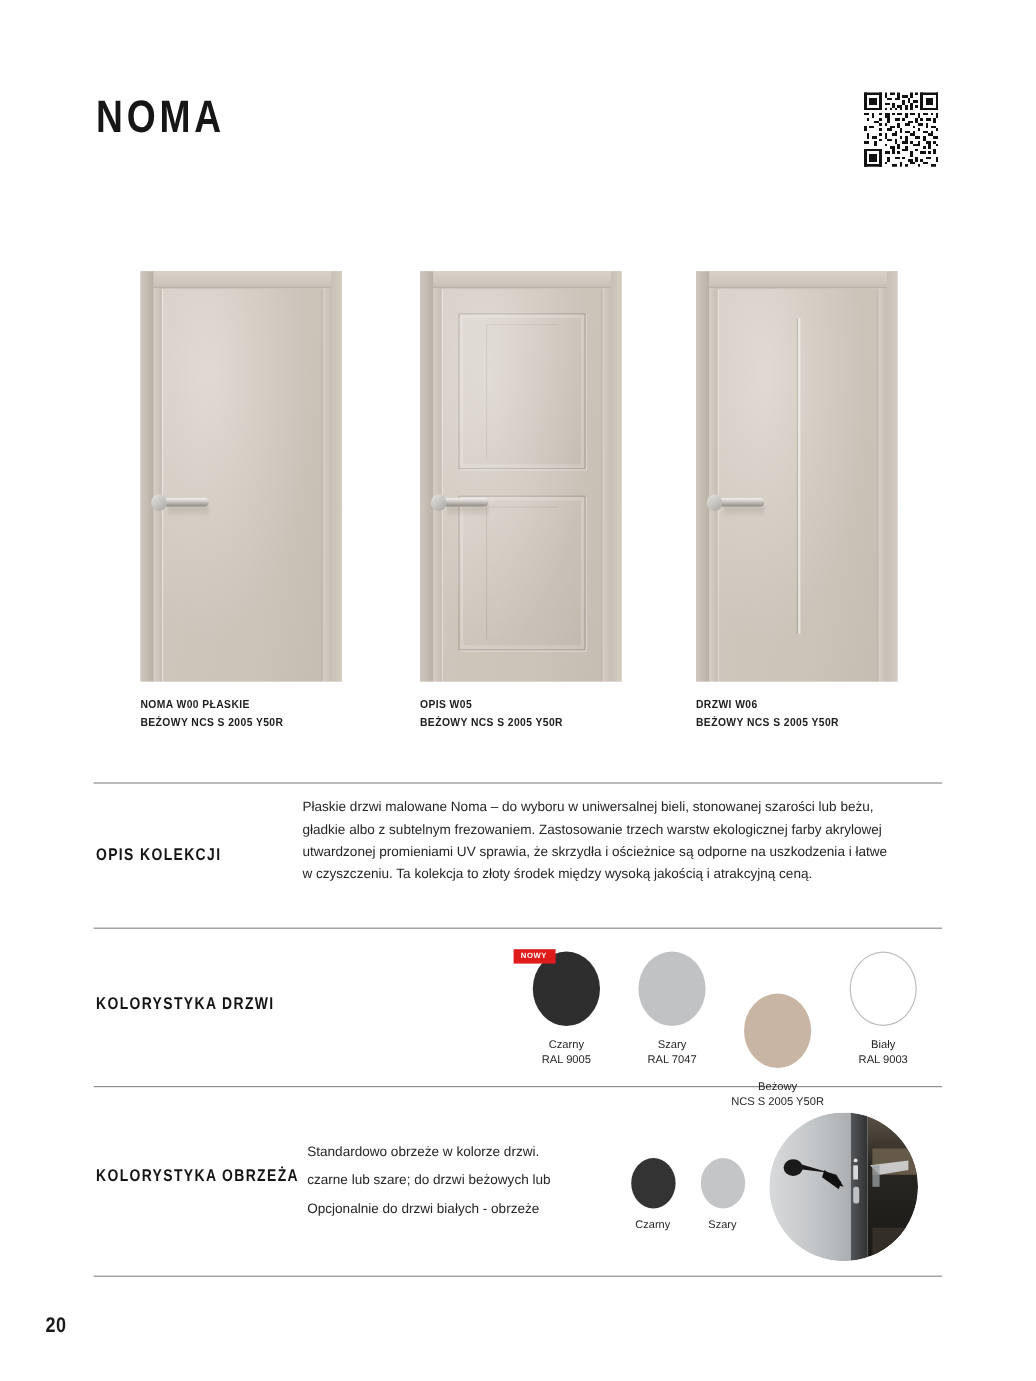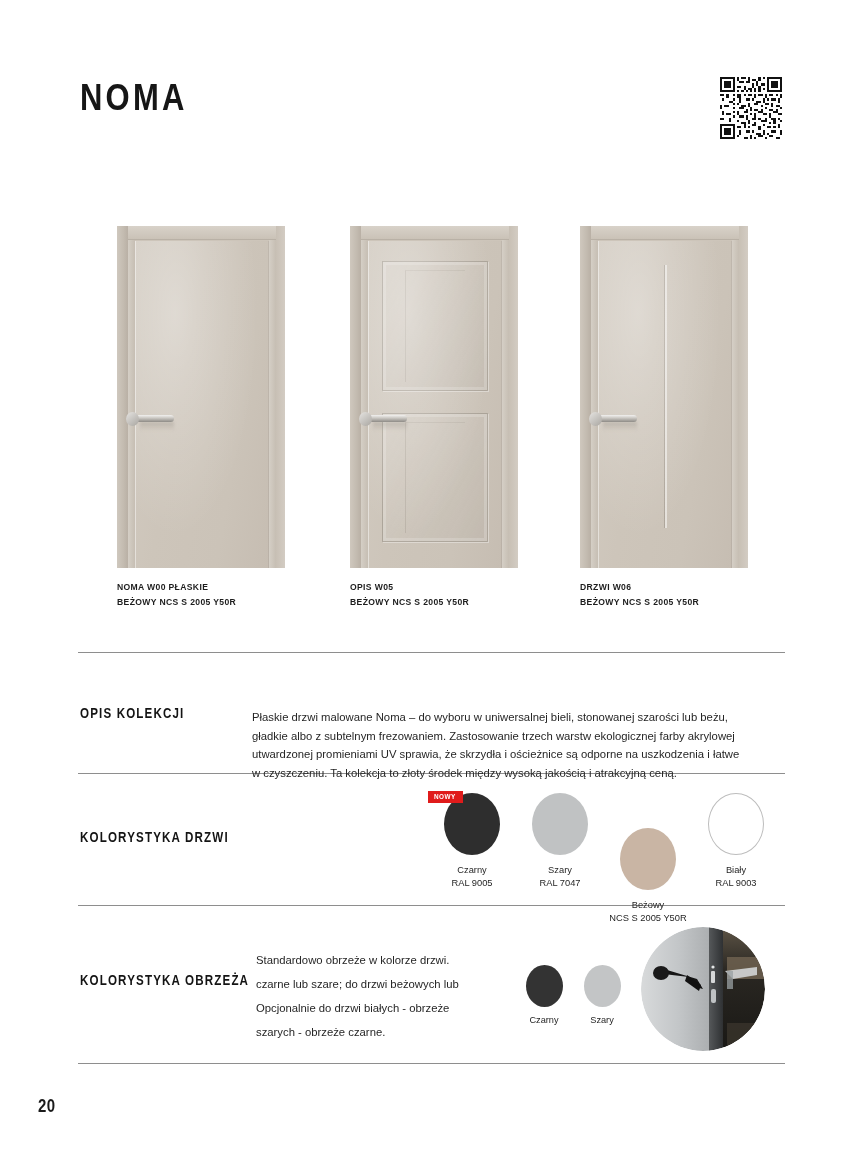--- a/index.html
+++ b/index.html
@@ -122,21 +122,21 @@
   .sec-label {
     position: absolute; font-size: 11.6px; font-weight: 700;
     letter-spacing: 1.15px; color: #141414;
     transform: scaleY(1.22); transform-origin: left center;
   }
   .sec-label.l1 { left: 80px; top: 706px; }
   .sec-label.l2 { left: 80px; top: 830px; }
   .sec-label.l3 { left: 80px; top: 973px; }
 
   .body-text { position: absolute; font-size: 11.3px; line-height: 18.6px; color: #262626; }
-  .desc { left: 252px; top: 708px; width: 490px; }
+  .desc { left: 252px; top: 664px; width: 490px; }
   .edge-text { left: 256px; top: 948px; width: 210px; line-height: 24px; }
   .paint-text { left: 252px; top: 831px; font-size: 11.3px; color: #262626; }
 
   
   .swatch-group { position: absolute; }
   .sw { position: absolute; text-align: center; width: 104px; }
   .sw .dot {
     width: 56px; height: 62px; border-radius: 50%; margin: 0 auto;
     position: relative;
   }
@@ -437,21 +437,20 @@
         <div>RAL 9003</div>
       </div>
     </div>
   </div>
 
   <div class="sec-label l3">KOLORYSTYKA OBRZEŻA</div>
   <div class="body-text edge-text">
     <div>Standardowo obrzeże w kolorze drzwi.</div>
     <div>czarne lub szare; do drzwi beżowych lub</div>
     <div>Opcjonalnie do drzwi białych - obrzeże</div>
-    <div>szarych - obrzeże czarne.</div>
   </div>
 
   <div class="swatch-group">
     <div class="sw-small" style="left:515px; top:965px;">
       <div class="dot" style="background:#333333;"></div>
       <div class="nm">Czarny</div>
     </div>
     <div class="sw-small" style="left:573px; top:965px;">
       <div class="dot" style="background:#c3c5c6;"></div>
       <div class="nm">Szary</div>

